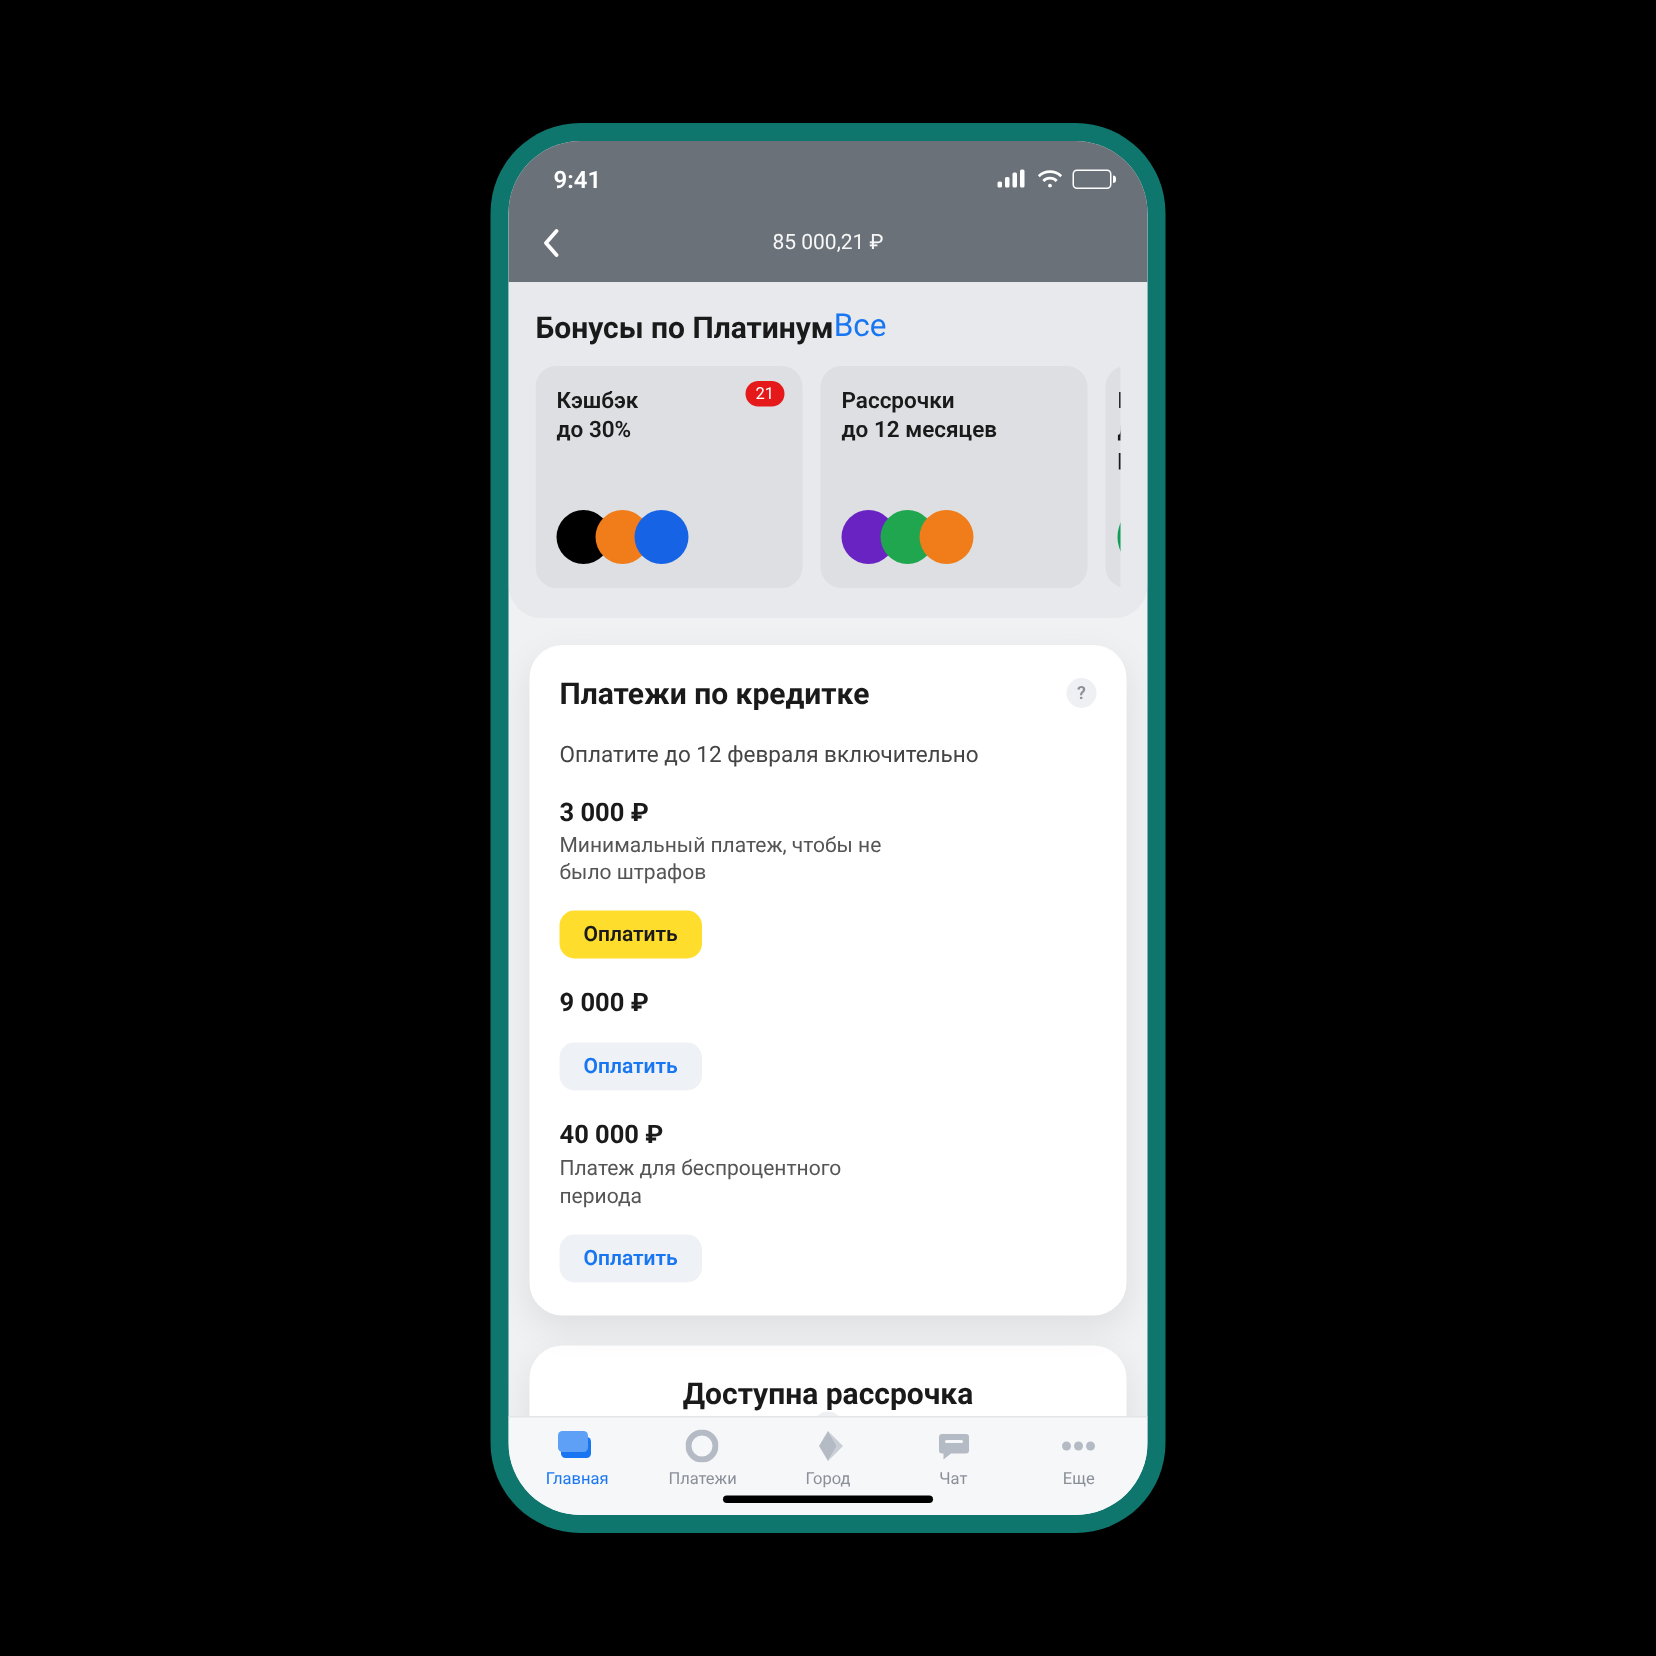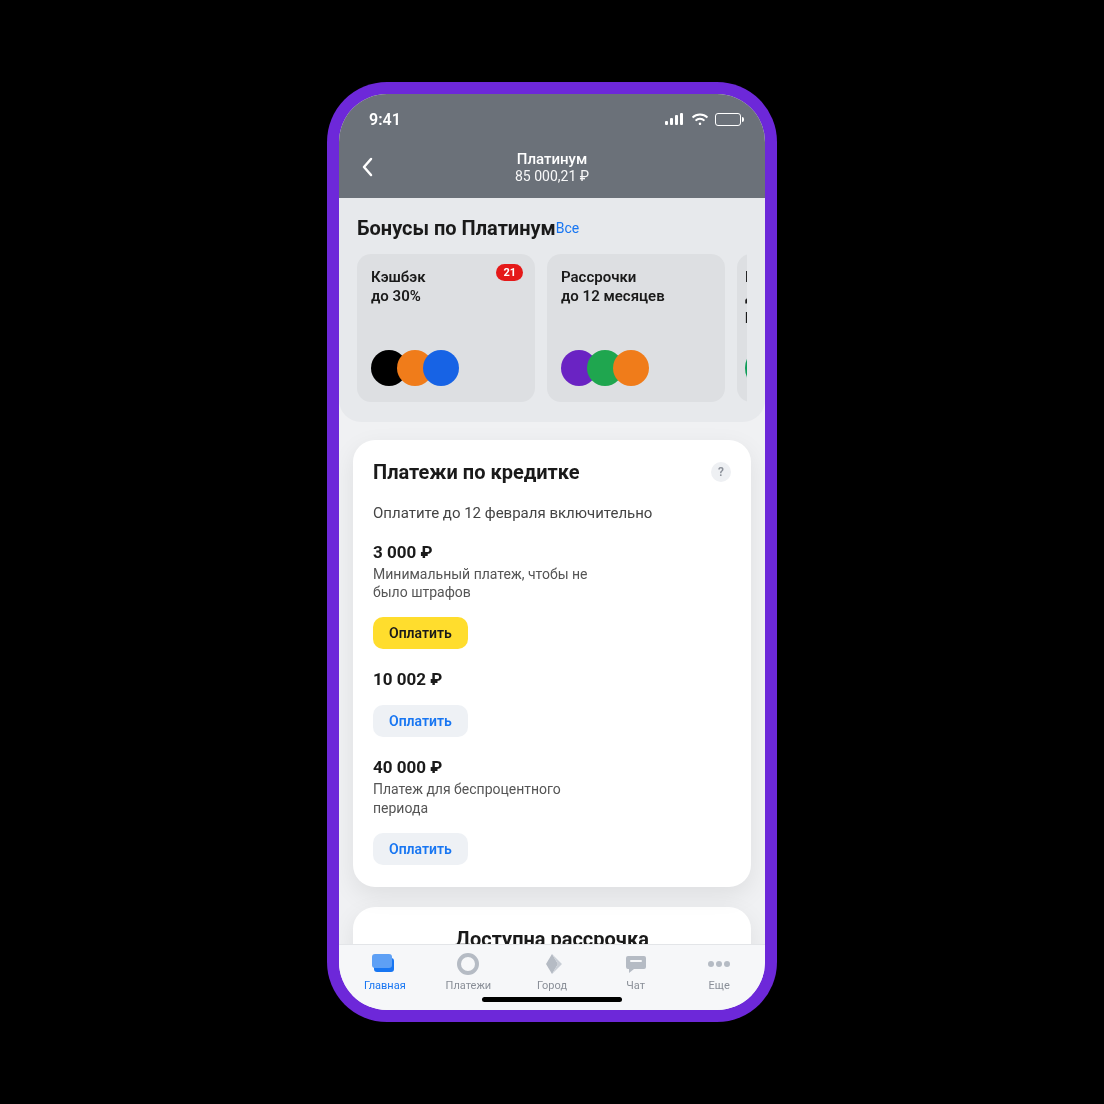--- a/index.html
+++ b/index.html
@@ -1,17 +1,17 @@
 <!DOCTYPE html>
 <html><head>
 <meta charset="utf-8">
 <style>
   * { box-sizing: border-box; margin: 0; padding: 0; font-family: -apple-system, BlinkMacSystemFont, "Segoe UI", Roboto, Helvetica, Arial, sans-serif; }
   body { width: 1104px; height: 1104px; background: #000; display: flex; align-items: center; justify-content: center; }
-  .phone-frame { width: 450px; height: 940px; background: #6d28d9; border-radius: 60px; padding: 12px; box-shadow: 0 0 0 1px rgba(0,0,0,0.1), 0 20px 60px rgba(0,0,0,0.6); position: relative; }
+  .phone-frame { width: 450px; height: 940px; background: #0f766e; border-radius: 60px; padding: 12px; box-shadow: 0 0 0 1px rgba(0,0,0,0.1), 0 20px 60px rgba(0,0,0,0.6); position: relative; }
   .phone-screen { width: 100%; height: 100%; background: #f0f1f3; border-radius: 48px; overflow: hidden; position: relative; display: flex; flex-direction: column; }
 
   
   .status-bar { background: #6b7179; color: #fff; height: 50px; display: flex; align-items: center; justify-content: space-between; padding: 0 24px 0 30px; font-size: 16px; font-weight: 600; }
   .status-icons { display: flex; gap: 6px; align-items: center; }
   .signal { width: 20px; height: 12px; display: flex; gap: 2px; align-items: flex-end; }
   .signal span { width: 3px; background: #fff; border-radius: 1px; }
   .signal span:nth-child(1){height:4px} .signal span:nth-child(2){height:7px} .signal span:nth-child(3){height:10px} .signal span:nth-child(4){height:12px}
   .wifi { width: 18px; height: 13px; }
   .battery { width: 26px; height: 13px; border: 1.5px solid #fff; border-radius: 3px; position: relative; }
@@ -24,26 +24,26 @@
   .header-titles { flex:1; text-align:center; margin-left:-24px; }
   .header-title { font-size: 15px; font-weight:500; }
   .header-sub { font-size: 14px; opacity:0.95; }
 
   .content { flex:1; overflow:hidden; padding: 0; }
 
   
   .bonuses { background:#e7e9ec; padding:18px 18px 20px 18px; border-radius: 0 0 22px 22px; }
   .bonuses-hd { display:flex; align-items:center; margin-bottom:14px; }
   .bonuses-title { font-size:20px; font-weight:700; color:#1a1a1a; }
-  .bonuses-all { color:#1876f2; font-size:14px; font-weight:400; }
+  .bonuses-all { color:#1876f2; font-size:21px; font-weight:400; }
   .bonus-row { display:flex; gap:12px; overflow:hidden; }
   .bonus-card { background:#dddfe2; border-radius:14px; padding:14px 14px 16px 14px; min-width:178px; height:148px; display:flex; flex-direction:column; justify-content:space-between; position:relative; }
   .bonus-card.peek { min-width:40px; padding-left:8px; }
   .bonus-text { font-size:15px; font-weight:600; color:#1a1a1a; line-height:1.25; }
-  .badge-num { position:absolute; top:10px; right:12px; background:#e51919; color:#fff; font-size:11px; font-weight:700; padding:2px 7px; border-radius:10px; }
+  .badge-num { position:absolute; top:10px; right:12px; background:#e51919; color:#fff; font-size:11px; font-weight:400; padding:2px 7px; border-radius:10px; }
   .dots { display:flex; }
   .dot { width:36px; height:36px; border-radius:50%; margin-right:-10px; }
   .c-black{background:#000} .c-orange{background:#f07c1a} .c-blue{background:#1763e5} .c-purple{background:#6a23c3} .c-green{background:#1fa64f} .c-green2{background:#0f9d58}
 
   
   .card { background:#fff; border-radius:22px; padding:20px 20px 22px 20px; margin:18px 14px 0 14px; box-shadow:0 8px 24px rgba(0,0,0,0.08); position:relative; }
   .card-hd { display:flex; align-items:center; justify-content:space-between;gap:16px; }
   .card-title { font-size:20px; font-weight:700; color:#1a1a1a; }
   .help { width:20px; height:20px; border-radius:50%; background:#eef0f3; color:#8a8f98; font-size:12px; display:flex; align-items:center; justify-content:center; font-weight:600; }
   .card-sub { font-size:15px; color:#444; margin-top:20px; }
@@ -91,21 +91,20 @@
       </div>
     </div>
 
     <div class="header">
       <div class="back">
         <svg width="12" height="20" viewBox="0 0 12 20">
             <path d="M10 2L3 10l7 8" stroke="#fff" stroke-width="2.5" fill="none" stroke-linecap="round" stroke-linejoin="round"></path>
           </svg>
       </div>
       <div class="header-titles">
-        <div class="header-title">Платинум</div>
         <div class="header-sub">85 000,21 ₽</div>
       </div>
     </div>
 
     <div class="content">
 
       <div class="bonuses">
         <div class="bonuses-hd">
           <div class="bonuses-title">Бонусы по Платинум</div>
           <div class="bonuses-all">Все</div>
@@ -149,21 +148,21 @@
         <div class="pay-row">
           <div>
             <div class="pay-amt">3 000 ₽</div>
             <div class="pay-desc">Минимальный платеж, чтобы не было штрафов</div>
           </div>
           <button class="pay-btn primary">Оплатить</button>
         </div>
 
         <div class="pay-row">
           <div>
-            <div class="pay-amt">10 002 ₽</div>
+            <div class="pay-amt">9 000 ₽</div>
           </div>
           <button class="pay-btn secondary">Оплатить</button>
         </div>
 
         <div class="pay-row">
           <div>
             <div class="pay-amt">40 000 ₽</div>
             <div class="pay-desc">Платеж для беспроцентного периода</div>
           </div>
           <button class="pay-btn secondary">Оплатить</button>

